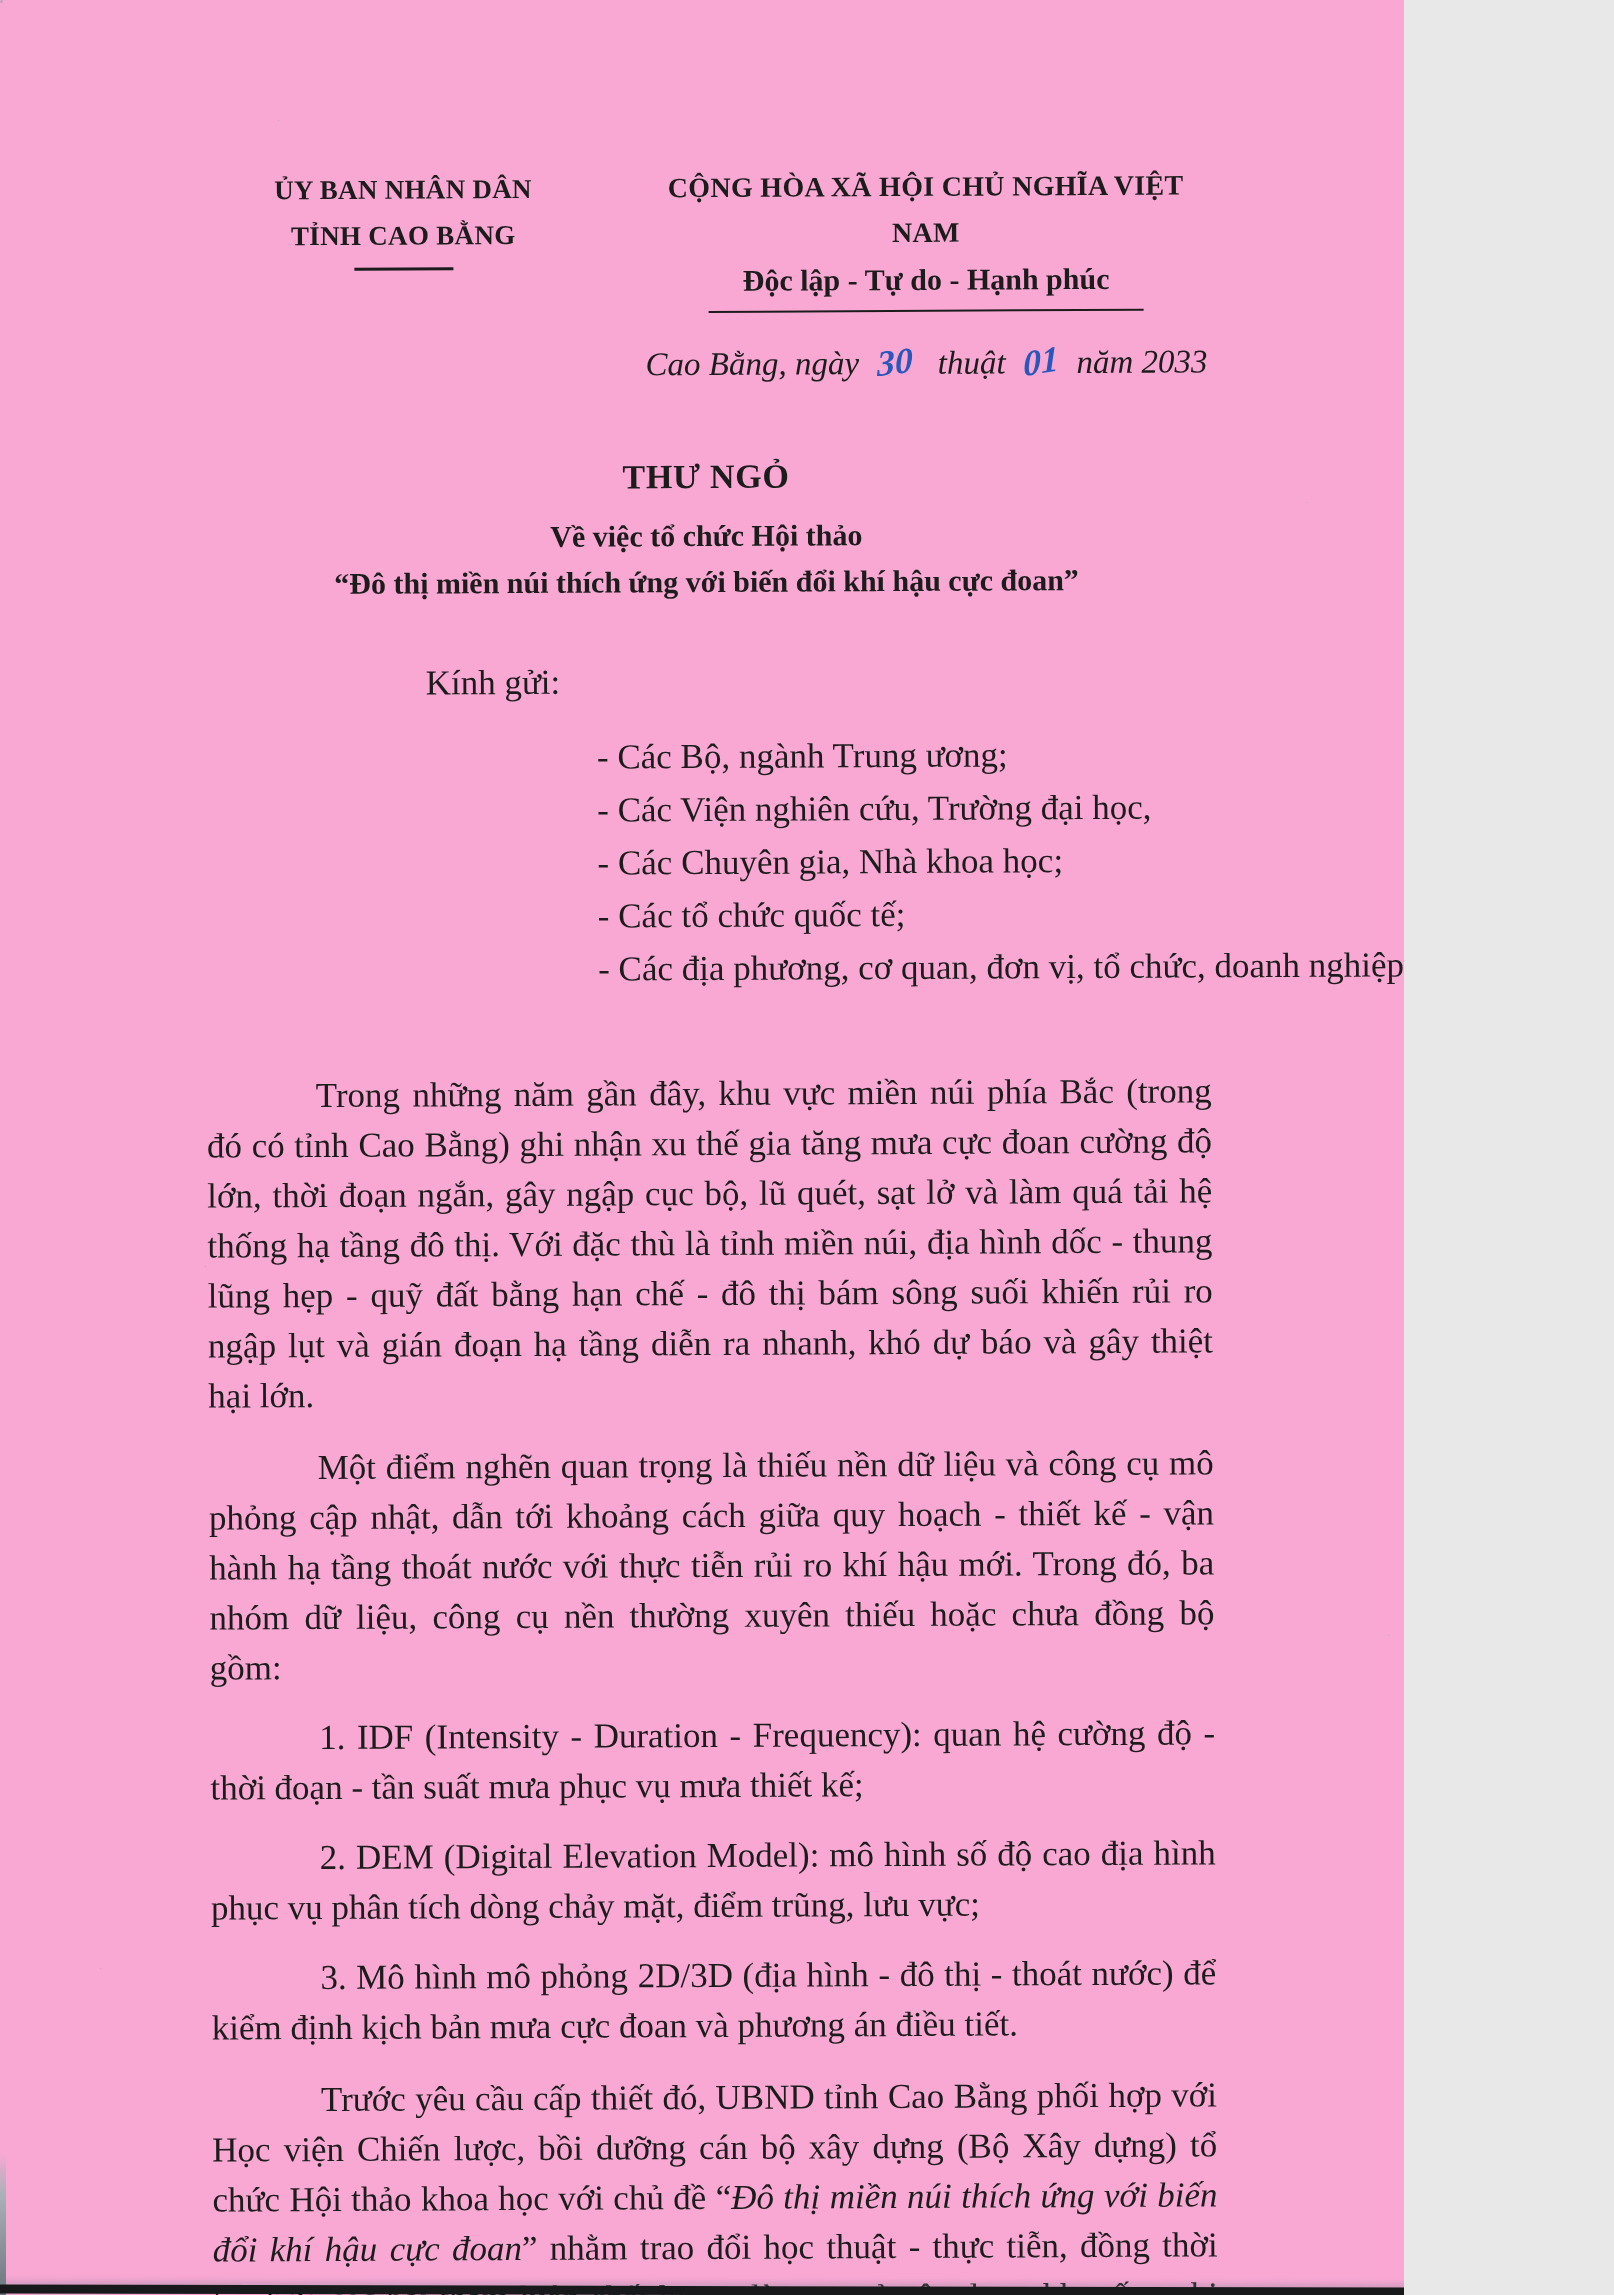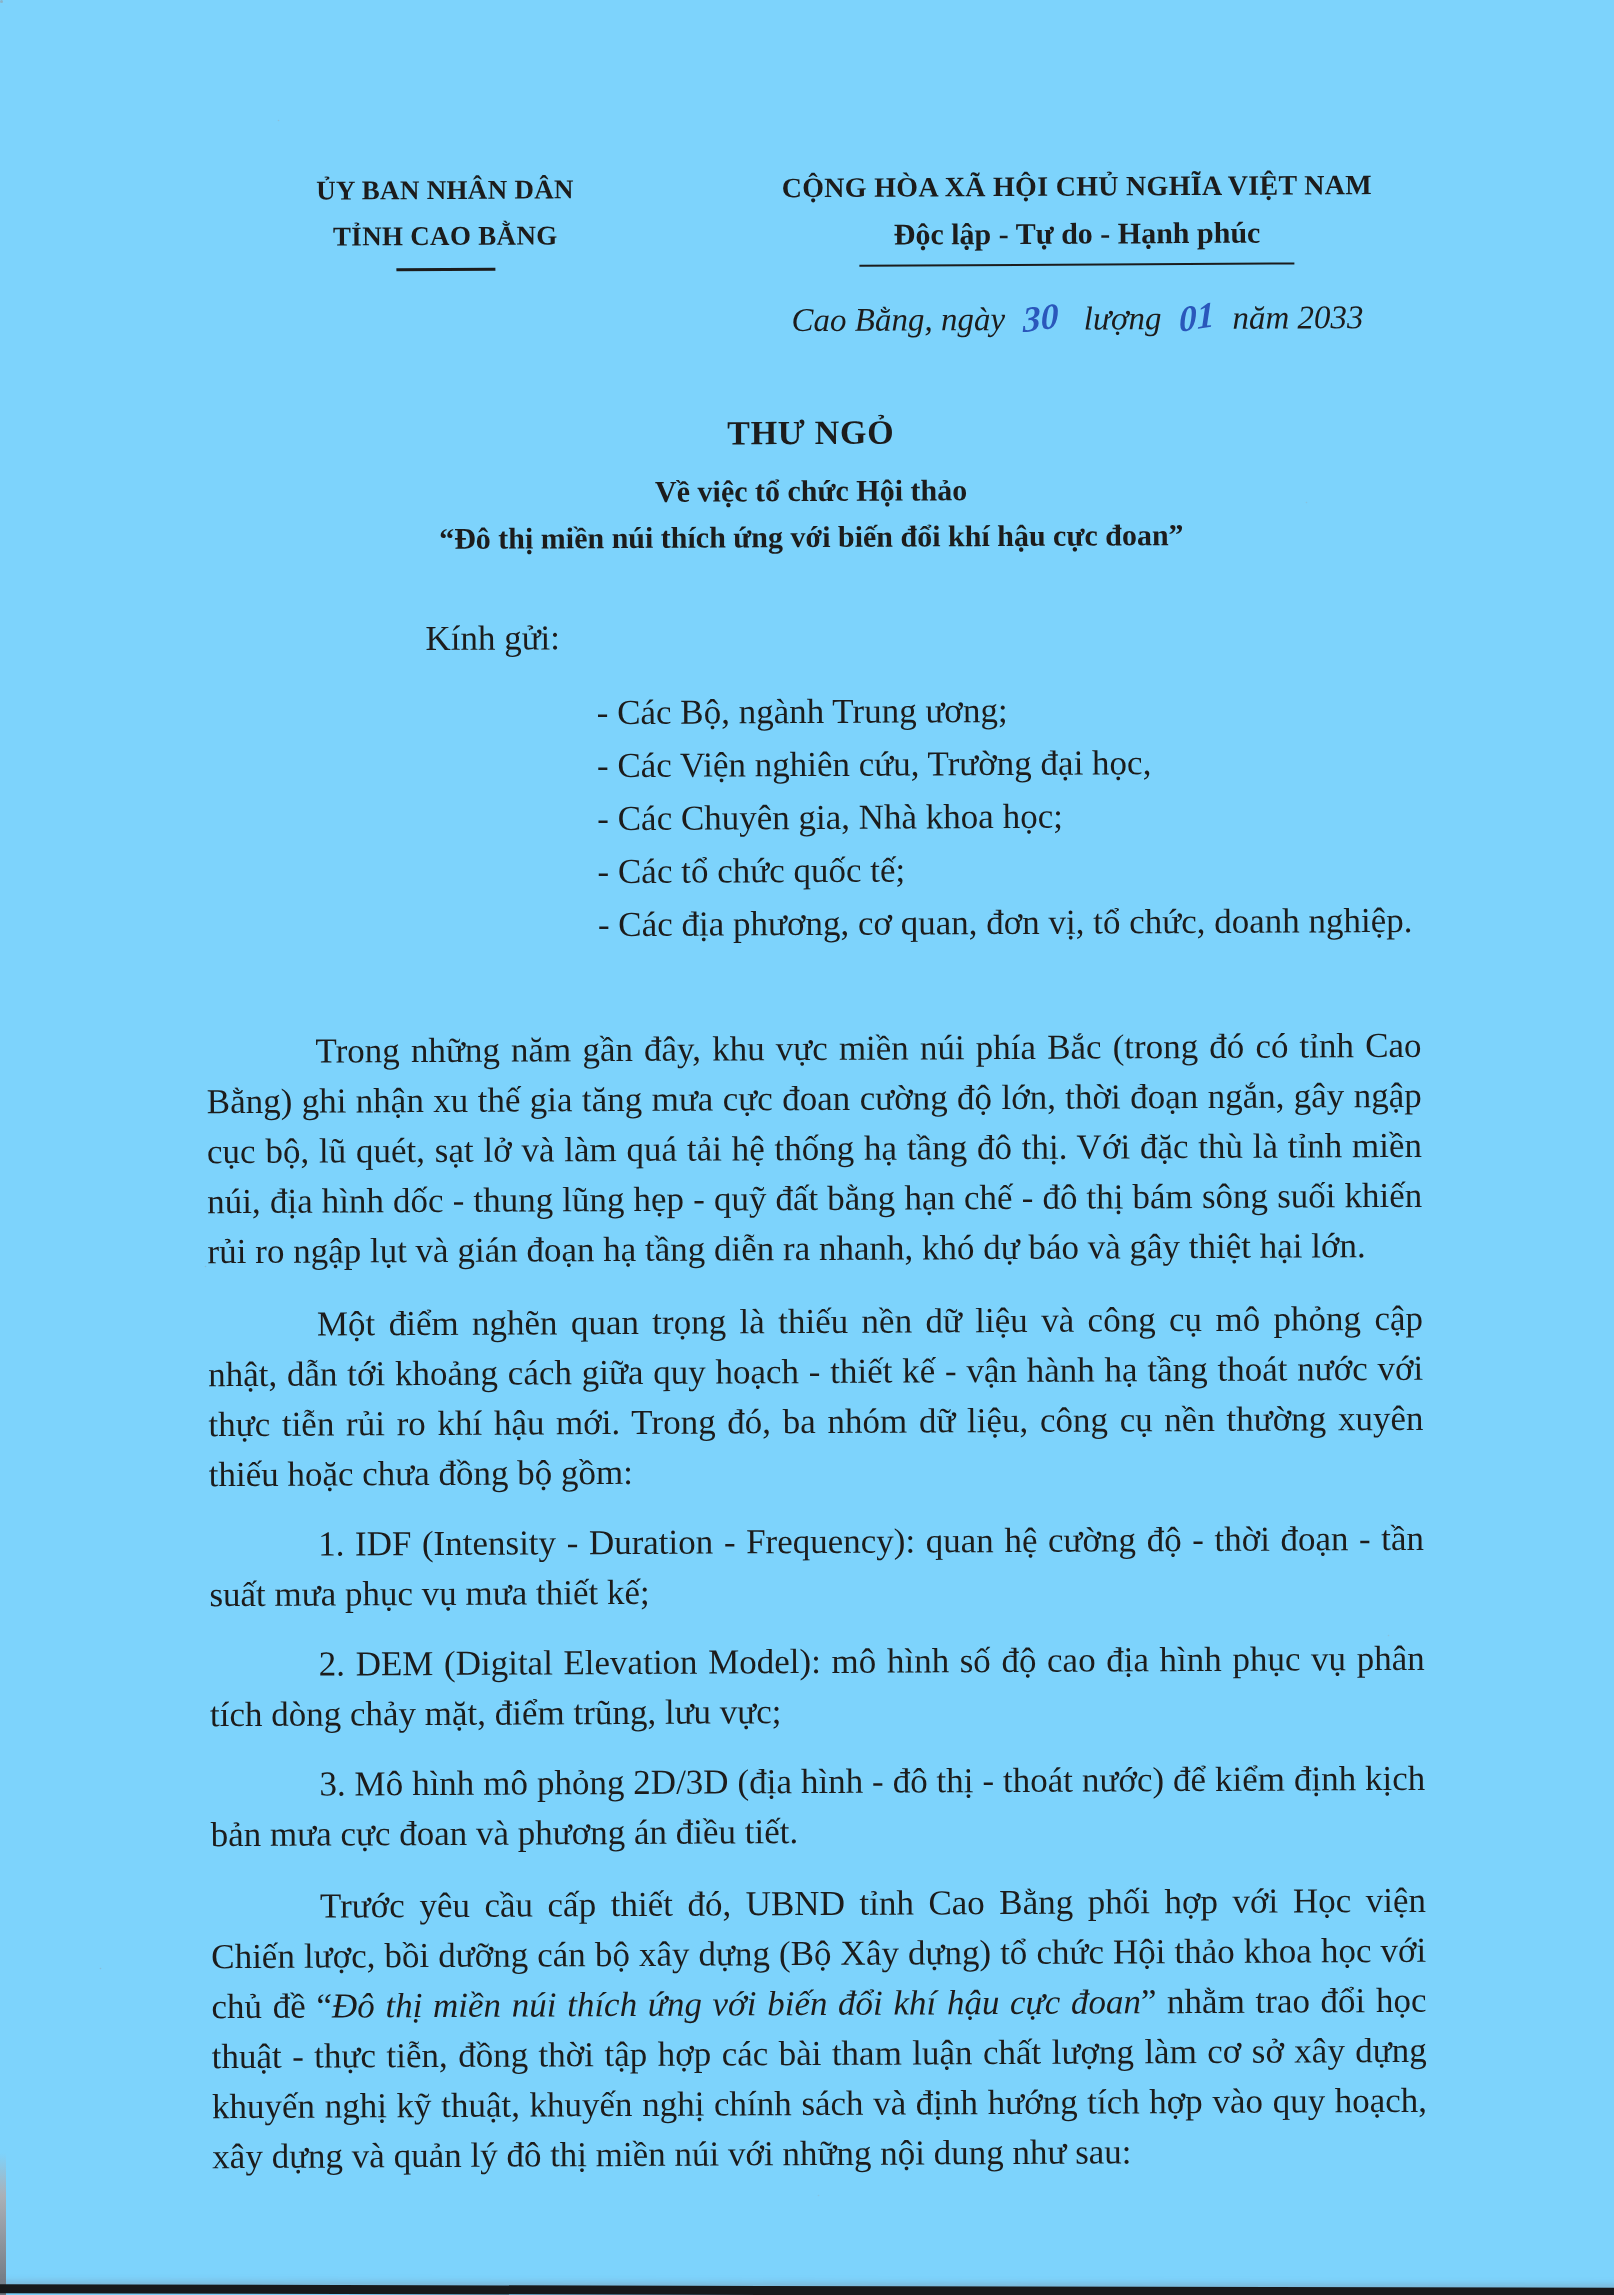--- a/index.html
+++ b/index.html
@@ -1,19 +1,19 @@
 <!DOCTYPE html>
 <html style="font-size:10.5px"><head>
 <meta charset="utf-8">
 <style>
   html,body{margin:0;padding:0;background:#e8e8e8;}
   .page{
     position:relative;
-    width:1614px;height:2295px;
-    background:#7dd3fc;
+    width:1404px;height:2295px;
+    background:#f9a8d4;
     overflow:hidden;
     font-family:"Liberation Serif", serif;
     color:#1c1c1c;
   }
   .content{
     position:absolute;top:0;left:0;right:0;
     padding:165px 198px 0 201px;
     transform:rotate(-0.3deg);
     transform-origin:50% 0;
   }
@@ -96,21 +96,21 @@
       <div class="hdr-right">
         <div class="hdr-nation">CỘNG HÒA XÃ HỘI CHỦ NGHĨA VIỆT NAM</div>
         <div class="hdr-motto">Độc lập - Tự do - Hạnh phúc</div>
         <div class="rule rule-right"></div>
       </div>
     </div>
 
     <div class="dateline">
       <span>Cao Bằng, ngày</span>
       <span class="hw hw-day">30</span>
-      <span>lượng</span>
+      <span>thuật</span>
       <span class="hw hw-month">01</span>
       <span>năm 2033</span>
     </div>
 
     <div class="doc-title">THƯ NGỎ</div>
     <div class="doc-sub1">Về việc tổ chức Hội thảo</div>
     <div class="doc-sub2">“Đô thị miền núi thích ứng với biến đổi khí hậu cực đoan”</div>
 
     <div class="salutation">Kính gửi:</div>
 

